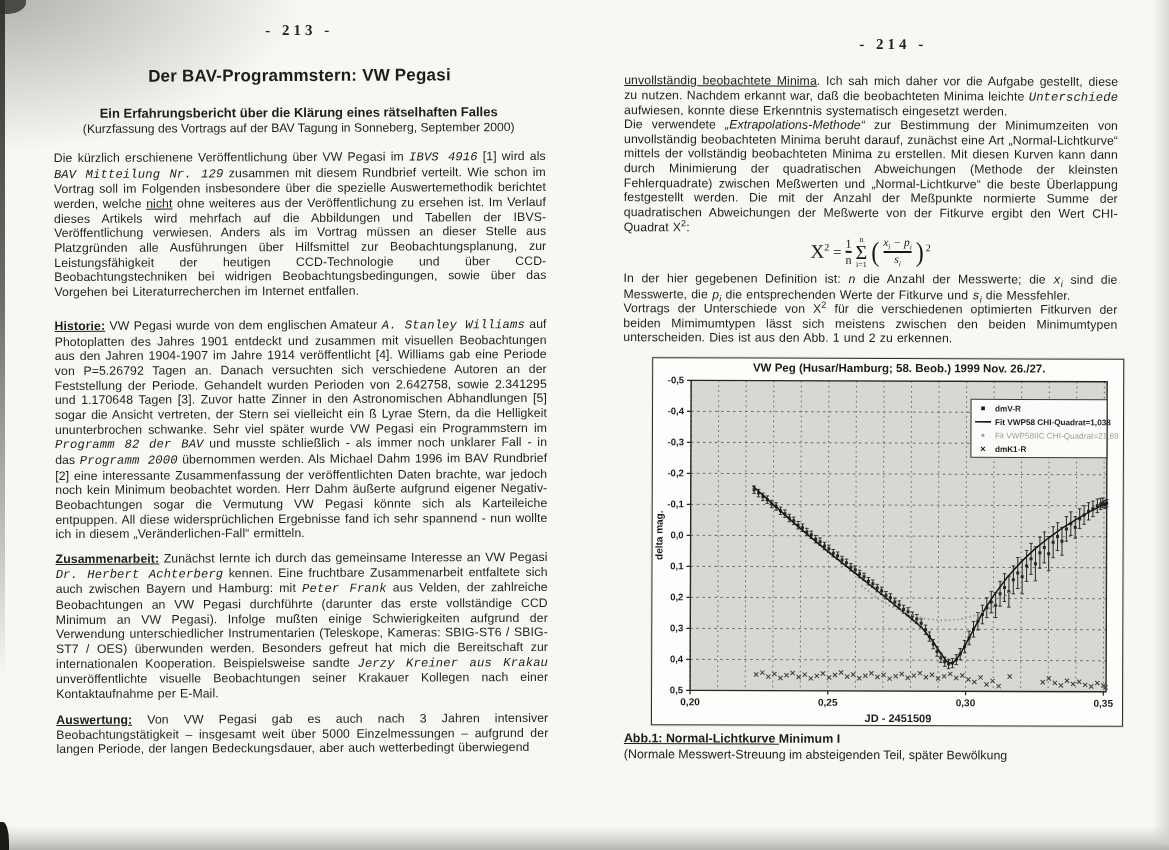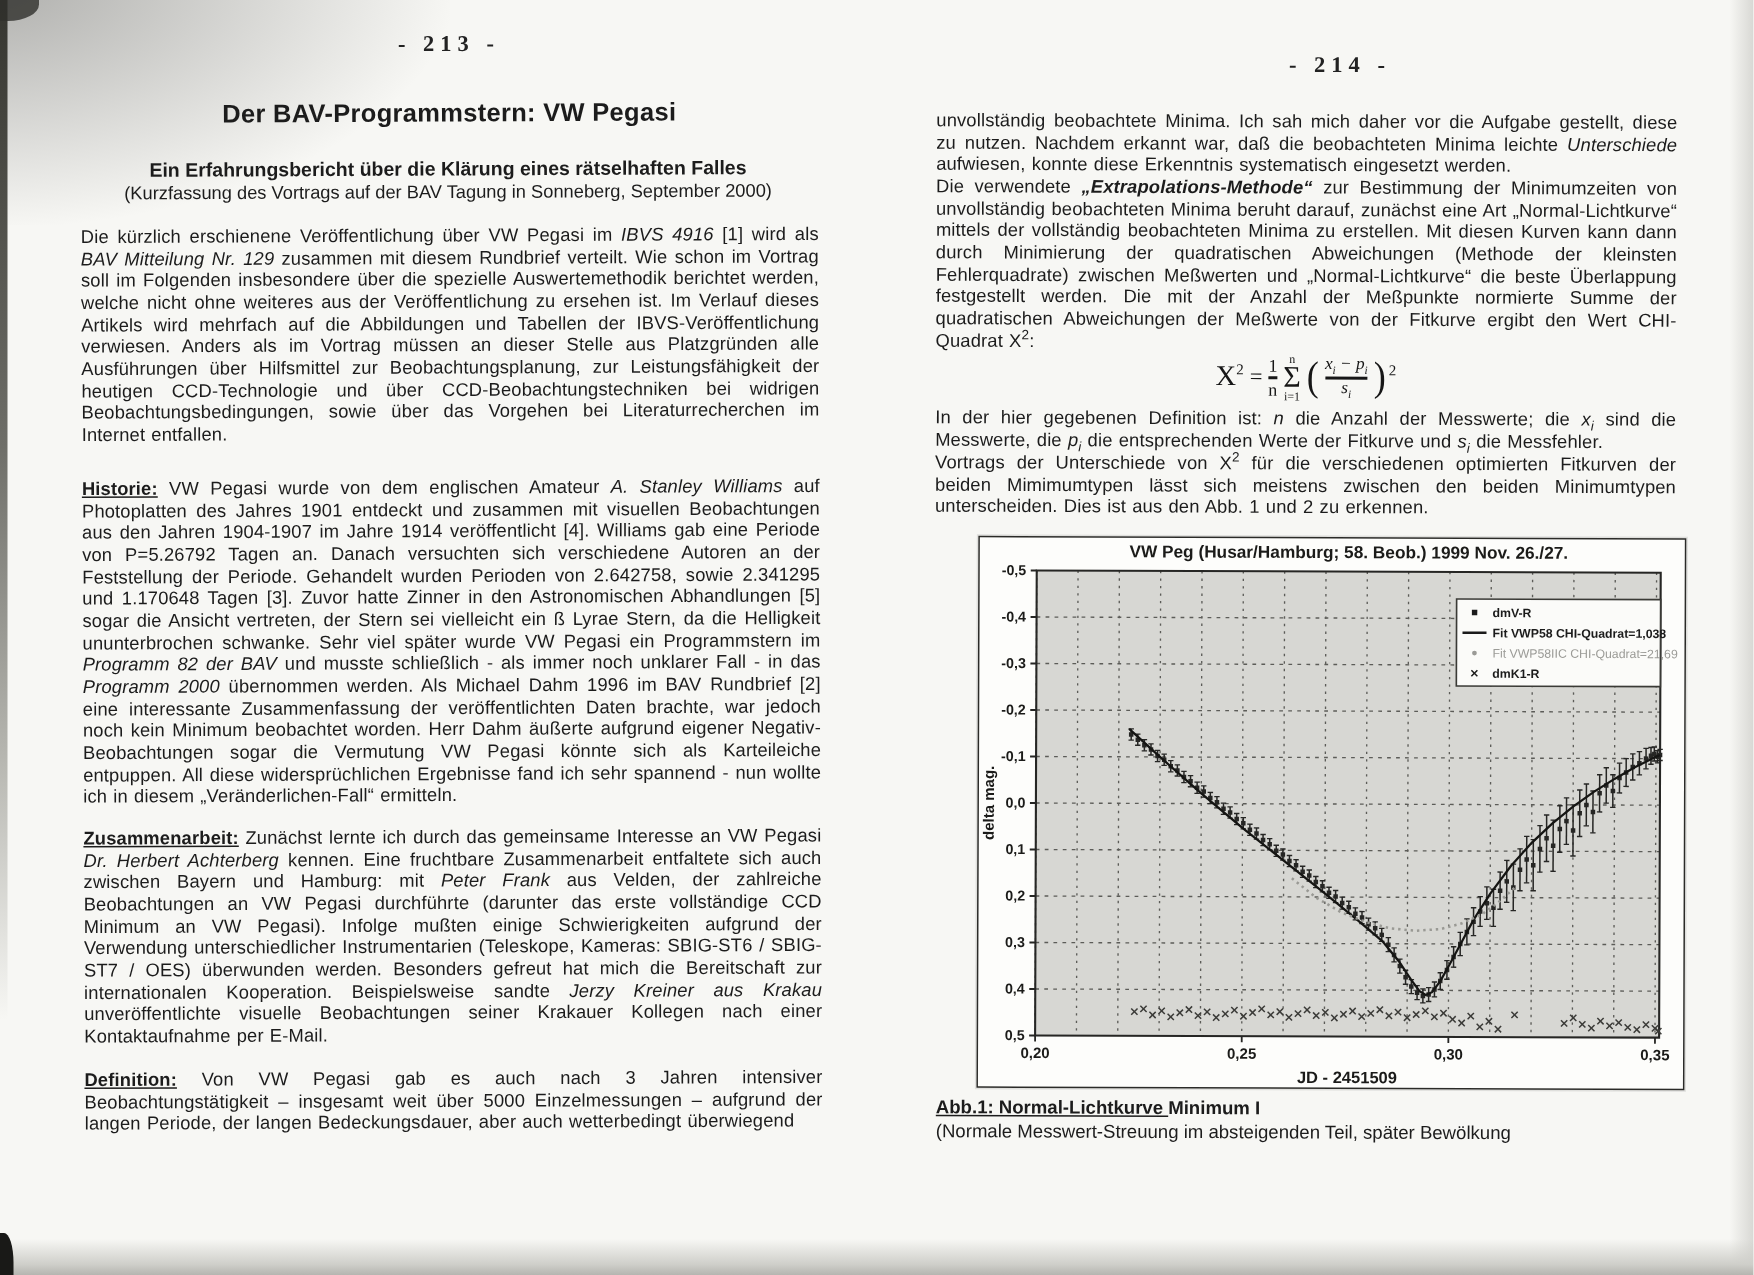--- a/index.html
+++ b/index.html
@@ -39,24 +39,24 @@
   .pr{left:28px;width:494px;}
   #lp1{top:150px;}
   #lp2{top:318px;}
   #lp3{top:551px;}
   #lp4{top:712px;}
   #rp1{top:74px;}
   #rp2{top:118px;}
   #rp3{top:272px;}
   #rp4{top:302px;}
   
-  .seg-i{font-style:italic;}
+  .seg-i{font-style:italic;font-family:Liberation Mono, monospace;}
   .seg-b{font-weight:bold;text-decoration:underline;}
-  .seg-bi{font-weight:bold;font-style:italic;}
-  .seg-u{margin-top:40px;}
+  .seg-bi{font-weight:normal;font-style:italic;}
+  .seg-u{text-decoration:underline;margin-top:40px;}
   .seg-sup{vertical-align:super;font-size:9px;line-height:0;}
   .seg-isub{font-style:italic;vertical-align:sub;font-size:9px;line-height:0;}
   .seg-bserif{font-weight:bold;font-family:Liberation Sans, sans-serif;}
   
   .formula{position:absolute;left:28px;width:494px;top:234px;height:36px;
     display:flex;align-items:center;justify-content:center;gap:4px;
     font-family:"Liberation Serif",serif;font-size:15px;color:#161616;}
   .f-x{font-size:19px;}
   .f-x sup{font-size:10px;}
   .frac{display:inline-flex;flex-direction:column;align-items:center;line-height:1;font-size:12px;}
@@ -85,21 +85,21 @@
 <div class="scan-corner-bl"></div>
 
 <div class="page" id="page-left">
   <div class="pagenum" id="pn-left">-  213  -</div>
   <div class="art-title">Der BAV-Programmstern: VW Pegasi</div>
   <div class="art-sub1">Ein Erfahrungsbericht über die Klärung eines rätselhaften Falles</div>
   <div class="art-sub2">(Kurzfassung des Vortrags auf der BAV Tagung in Sonneberg, September 2000)</div>
   <div class="para pl" id="lp1"><span>Die kürzlich erschienene Veröffentlichung über VW Pegasi im </span><span class="seg-i">IBVS 4916</span><span> [1] wird als </span><span class="seg-i">BAV Mitteilung Nr. 129</span><span> zusammen mit diesem Rundbrief verteilt. Wie schon im Vortrag soll im Folgenden insbesondere über die spezielle Auswertemethodik berichtet werden, welche </span><span class="seg-u">nicht</span><span> ohne weiteres aus der Veröffentlichung zu ersehen ist. Im Verlauf dieses Artikels wird mehrfach auf die Abbildungen und Tabellen der IBVS-Veröffentlichung verwiesen. Anders als im Vortrag müssen an dieser Stelle aus Platzgründen alle Ausführungen über Hilfsmittel zur Beobachtungsplanung, zur Leistungsfähigkeit der heutigen CCD-Technologie und über CCD-Beobachtungstechniken bei widrigen Beobachtungsbedingungen, sowie über das Vorgehen bei Literaturrecherchen im Internet entfallen.</span></div>
   <div class="para pl" id="lp2"><span class="seg-b">Historie:</span><span> VW Pegasi wurde von dem englischen Amateur </span><span class="seg-i">A. Stanley Williams</span><span> auf Photoplatten des Jahres 1901 entdeckt und zusammen mit visuellen Beobachtungen aus den Jahren 1904-1907 im Jahre 1914 veröffentlicht [4]. Williams gab eine Periode von P=5.26792 Tagen an. Danach versuchten sich verschiedene Autoren an der Feststellung der Periode. Gehandelt wurden Perioden von 2.642758, sowie 2.341295 und 1.170648 Tagen [3]. Zuvor hatte Zinner in den Astronomischen Abhandlungen [5] sogar die Ansicht vertreten, der Stern sei vielleicht ein ß Lyrae Stern, da die Helligkeit ununterbrochen schwanke. Sehr viel später wurde VW Pegasi ein Programmstern im </span><span class="seg-i">Programm 82 der BAV</span><span> und musste schließlich - als immer noch unklarer Fall - in das </span><span class="seg-i">Programm 2000</span><span> übernommen werden. Als Michael Dahm 1996 im BAV Rundbrief [2] eine interessante Zusammenfassung der veröffentlichten Daten brachte, war jedoch noch kein Minimum beobachtet worden. Herr Dahm äußerte aufgrund eigener Negativ-Beobachtungen sogar die Vermutung VW Pegasi könnte sich als Karteileiche entpuppen. All diese widersprüchlichen Ergebnisse fand ich sehr spannend - nun wollte ich in diesem „Veränderlichen-Fall“ ermitteln.</span></div>
   <div class="para pl" id="lp3"><span class="seg-b">Zusammenarbeit:</span><span> Zunächst lernte ich durch das gemeinsame Interesse an VW Pegasi </span><span class="seg-i">Dr. Herbert Achterberg</span><span> kennen. Eine fruchtbare Zusammenarbeit entfaltete sich auch zwischen Bayern und Hamburg: mit </span><span class="seg-i">Peter Frank</span><span> aus Velden, der zahlreiche Beobachtungen an VW Pegasi durchführte (darunter das erste vollständige CCD Minimum an VW Pegasi). Infolge mußten einige Schwierigkeiten aufgrund der Verwendung unterschiedlicher Instrumentarien (Teleskope, Kameras: SBIG-ST6 / SBIG-ST7 / OES) überwunden werden. Besonders gefreut hat mich die Bereitschaft zur internationalen Kooperation. Beispielsweise sandte </span><span class="seg-i">Jerzy Kreiner aus Krakau</span><span> unveröffentlichte visuelle Beobachtungen seiner Krakauer Kollegen nach einer Kontaktaufnahme per E-Mail.</span></div>
-  <div class="para pl" id="lp4"><span class="seg-b">Definition:</span><span> Von VW Pegasi gab es auch nach 3 Jahren intensiver Beobachtungstätigkeit – insgesamt weit über 5000 Einzelmessungen – aufgrund der langen Periode, der langen Bedeckungsdauer, aber auch wetterbedingt überwiegend</span></div>
+  <div class="para pl" id="lp4"><span class="seg-b">Auswertung:</span><span> Von VW Pegasi gab es auch nach 3 Jahren intensiver Beobachtungstätigkeit – insgesamt weit über 5000 Einzelmessungen – aufgrund der langen Periode, der langen Bedeckungsdauer, aber auch wetterbedingt überwiegend</span></div>
 </div>
 
 <div class="page" id="page-right">
   <div class="pagenum" id="pn-right">-  214  -</div>
   <div class="para pr" id="rp1"><span class="seg-u">unvollständig beobachtete Minima</span><span>. Ich sah mich daher vor die Aufgabe gestellt, diese zu nutzen. Nachdem erkannt war, daß die beobachteten Minima leichte </span><span class="seg-i">Unterschiede</span><span> aufwiesen, konnte diese Erkenntnis systematisch eingesetzt werden.</span></div>
   <div class="para pr" id="rp2"><span>Die verwendete </span><span class="seg-bi">„Extrapolations-Methode“</span><span> zur Bestimmung der Minimumzeiten von unvollständig beobachteten Minima beruht darauf, zunächst eine Art „Normal-Lichtkurve“ mittels der vollständig beobachteten Minima zu erstellen. Mit diesen Kurven kann dann durch Minimierung der quadratischen Abweichungen (Methode der kleinsten Fehlerquadrate) zwischen Meßwerten und „Normal-Lichtkurve“ die beste Überlappung festgestellt werden. Die mit der Anzahl der Meßpunkte normierte Summe der quadratischen Abweichungen der Meßwerte von der Fitkurve ergibt den Wert CHI-Quadrat X</span><span class="seg-sup">2</span><span>:</span></div>
 
   <div class="formula">
     <span class="f-x"><span>X</span><sup>2</sup></span>
     <span>=</span>

